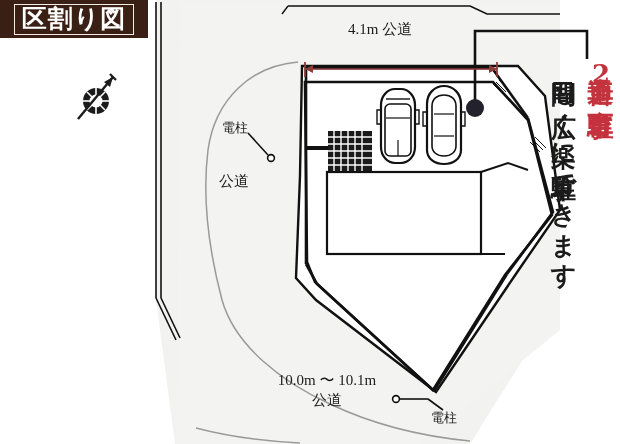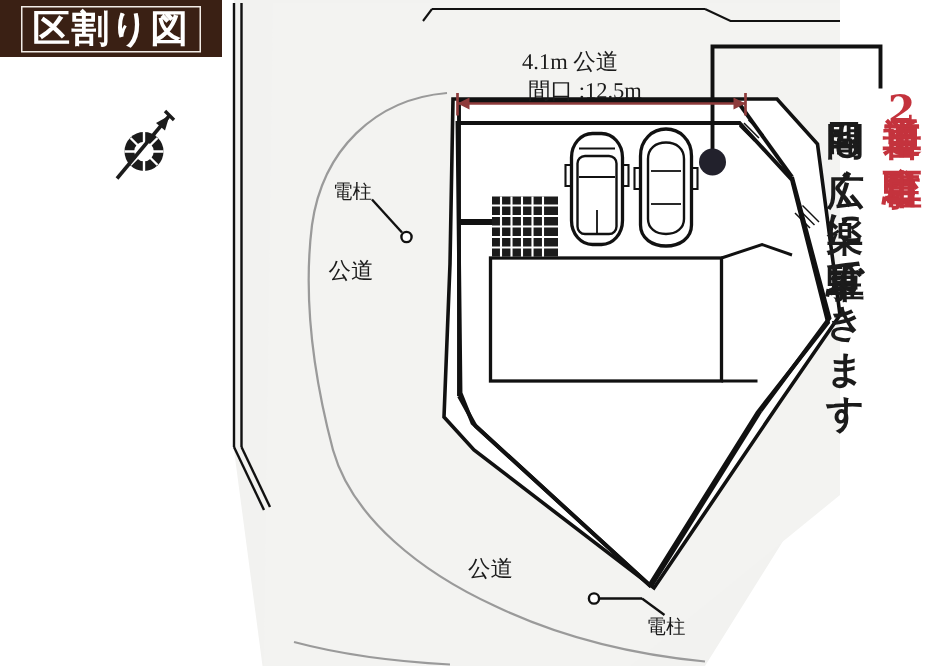--- a/index.html
+++ b/index.html
@@ -59,21 +59,20 @@
     position: absolute;
     z-index: 30;
     color: #1b1b1b;
     white-space: nowrap;
     font-family: "Liberation Serif", "DejaVu Serif", serif;
   }
   #label-road-top {
     left: 348px;
     top: 20px;
     font-size: 15px;
-    margin-top: 12px;
   }
   #label-frontage {
     left: 352px;
     top: 51px;
     font-size: 15px;
   }
   #label-pole-left {
     left: 222px;
     top: 119px;
     font-size: 13px;
@@ -280,29 +279,29 @@
       </g>
       <line x1="78" y1="119" x2="113" y2="77" stroke="#1b1b1b" stroke-width="2.4"></line>
       <path d="M 113,77 L 104,82 L 110,87 Z" fill="#1b1b1b"></path>
       <line x1="110" y1="74" x2="116" y2="80" stroke="#1b1b1b" stroke-width="2.2"></line>
     </g>
 
   </svg>
 
   <div class="plan-label" id="label-road-top">4.1m 公道</div>
 
-  <div class="plan-label" id="label-frontage">間口 :12.5m</div>
 
   <div class="plan-label" id="label-pole-left">電柱</div>
 
   <div class="plan-label" id="label-road-left">
     <div>公道</div>
   </div>
 
   <div class="plan-label" id="label-road-bottom">
+    <div>10.0m 〜 10.1m</div>
     <div>公道</div>
   </div>
 
   <div class="plan-label" id="label-pole-bottom">電柱</div>
 
   <div class="vcopy" id="vcopy-red">普通車2台駐車可</div>
 
   <div class="vcopy" id="vcopy-black">間口も広く楽に駐車できます</div>
 
 </div>

